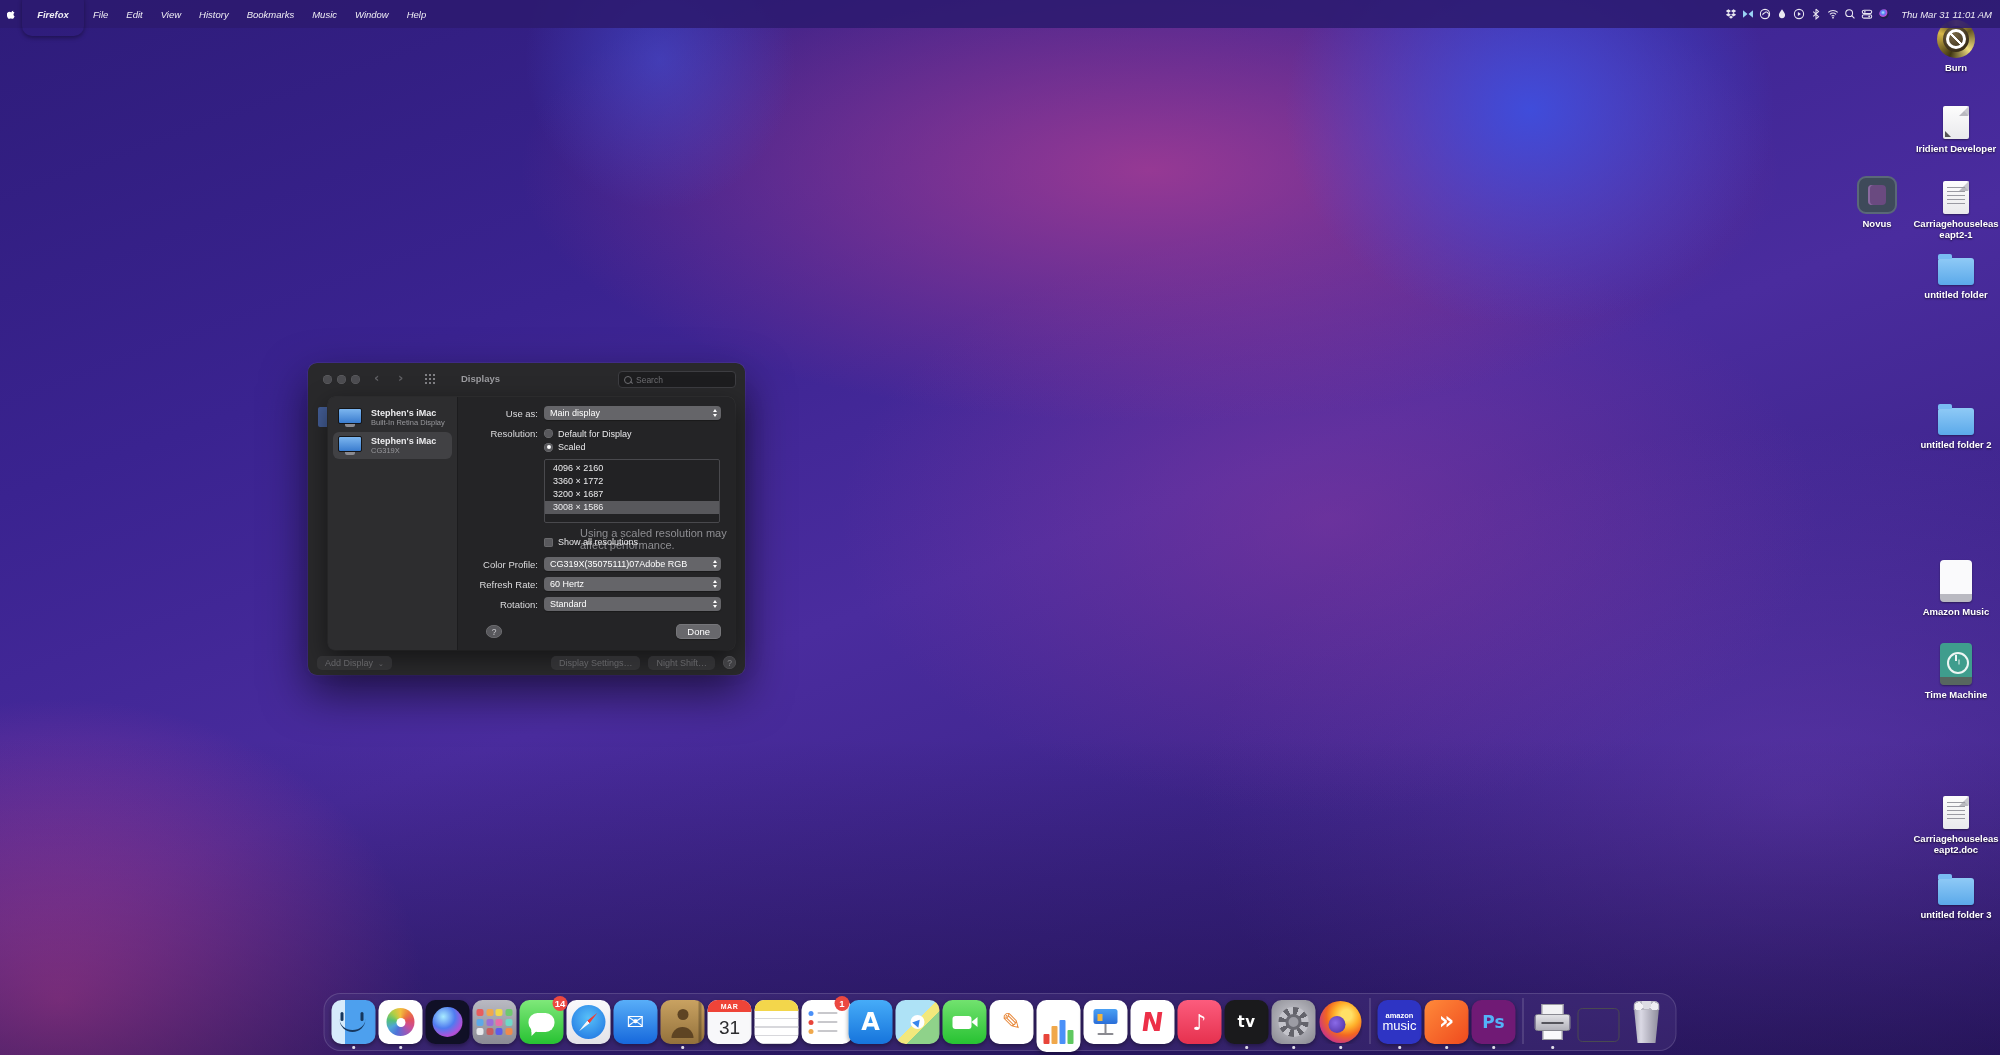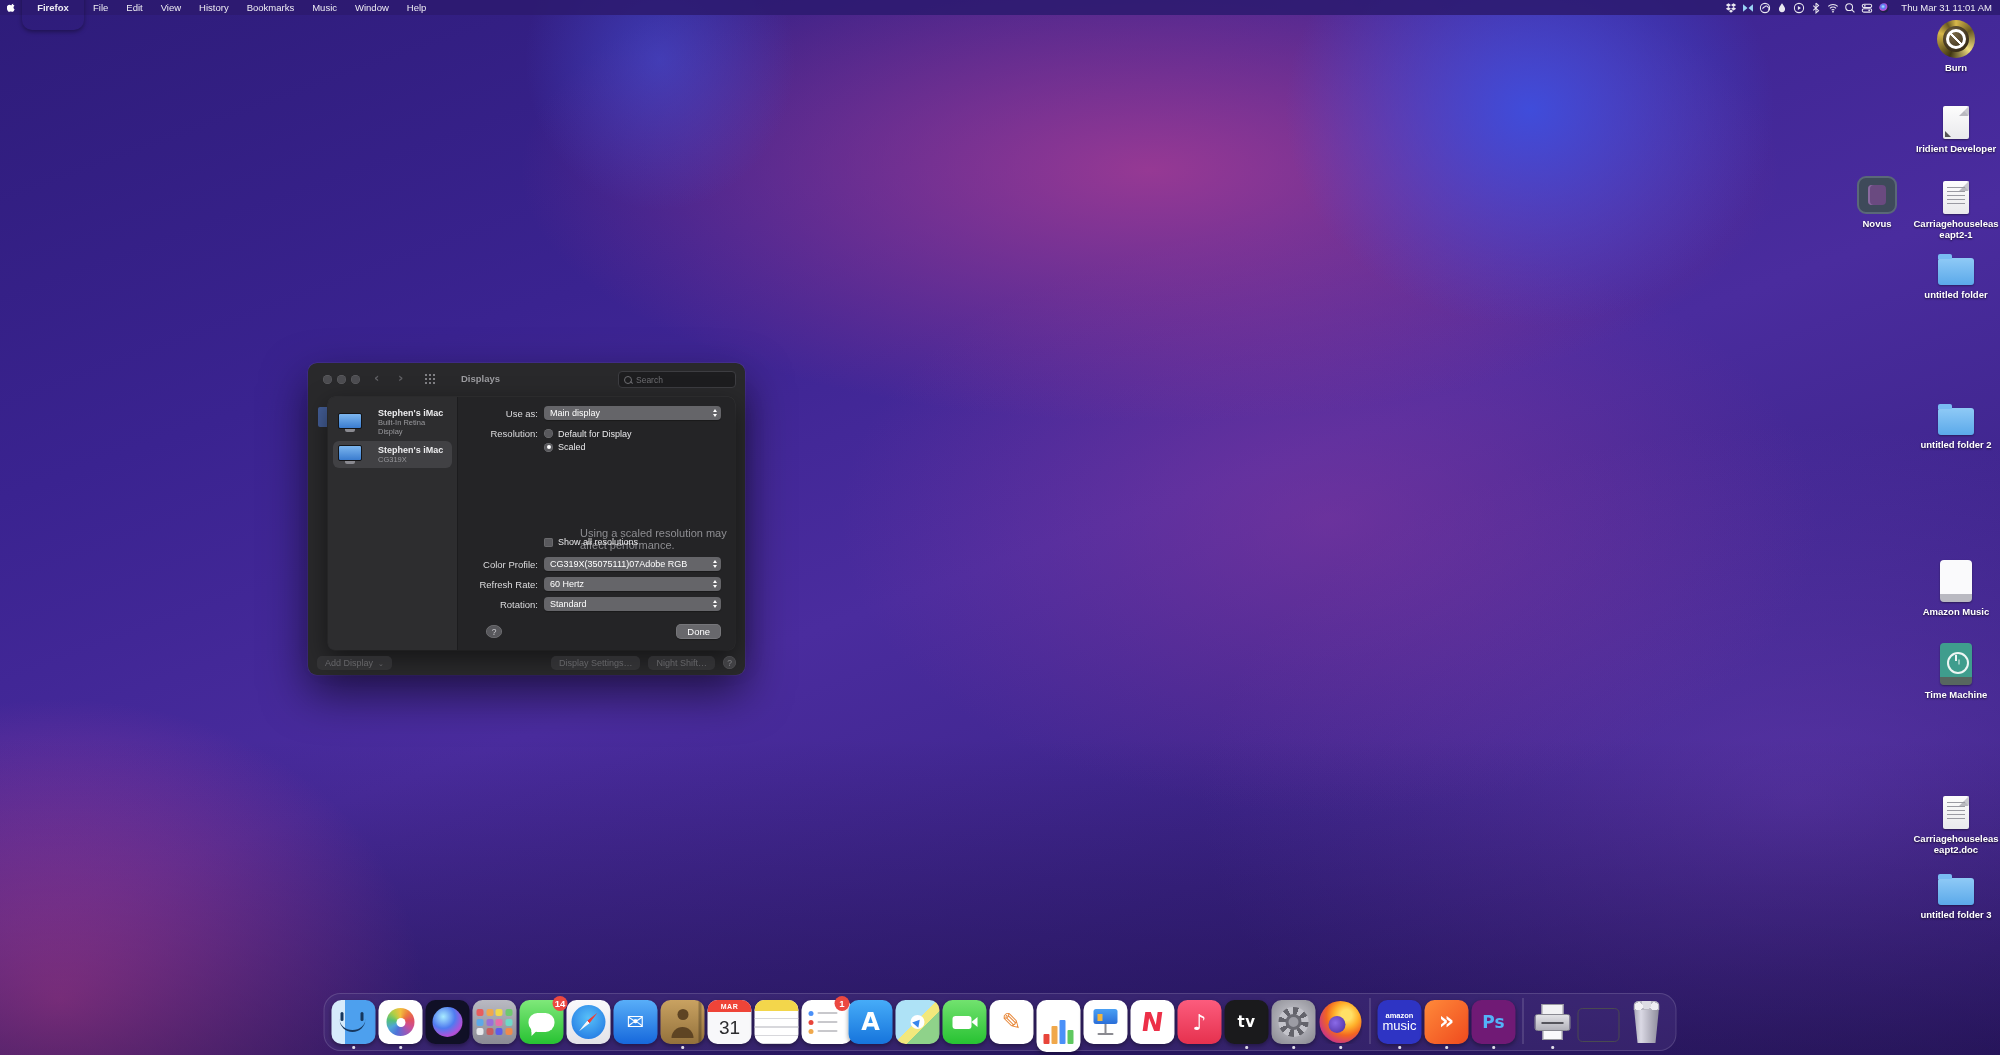--- a/index.html
+++ b/index.html
@@ -14,22 +14,22 @@
       radial-gradient(340px 300px at 1530px 110px, rgba(62,78,222,.95), rgba(62,78,222,0) 72%),
       radial-gradient(180px 200px at 660px 60px, rgba(70,82,218,.55), rgba(70,82,218,0) 75%),
       radial-gradient(900px 360px at 1150px 170px, rgba(172,62,148,.80), rgba(172,62,148,0) 70%),
       radial-gradient(700px 420px at 1330px 520px, rgba(150,60,160,.45), rgba(150,60,160,0) 70%),
       radial-gradient(800px 500px at 1800px 800px, rgba(112,66,190,.50), rgba(112,66,190,0) 75%),
       linear-gradient(160deg,#2e1c7a 0%,#3a2390 28%,#4a2c9e 52%,#3c2489 74%,#2f1b74 100%);}
   #wallpaper::after{content:"";position:absolute;inset:0;
     background:linear-gradient(to top, rgba(18,8,48,.45), rgba(18,8,48,0) 30%);}
 
   
-  #menubar{position:absolute;left:0;top:0;right:0;height:15px;background:rgba(44,26,112,.88);
-    display:flex;align-items:flex-end;color:rgba(255,255,255,.92);font-size:9.5px;z-index:40;}
+  #menubar{position:absolute;left:0;top:0;right:0;height:28px;background:rgba(44,26,112,.88);
+    display:flex;align-items:flex-end;color:rgba(255,255,255,.92);font-size:9.5px;z-index:40;font-style:italic;}
   #menu-left{display:flex;align-items:center;height:100%;}
   .apple{width:22px;display:flex;justify-content:center;align-items:center;height:100%;}
   .apple svg{width:9px;height:11px;}
   .mitem{padding:0 9px;height:100%;display:flex;align-items:center;}
   .mitem.app{font-weight:bold;}
   #menu-right{margin-left:auto;display:flex;align-items:center;height:100%;gap:4px;padding-right:8px;}
   .sic{width:15px;height:15px;display:flex;align-items:center;justify-content:center;}
   .sic svg{width:12px;height:12px;}
   #clock{padding-left:6px;white-space:nowrap;font-size:9.5px;}
 
@@ -80,21 +80,21 @@
     border:1px solid #3d3d41;border-radius:4px;display:flex;align-items:center;gap:4px;padding:0 5px;color:#6e6e72;}
   #searchbox .lens{width:6px;height:6px;border:1.2px solid #6e6e72;border-radius:50%;position:relative;flex:none;}
   #searchbox .lens::after{content:"";position:absolute;left:5px;top:5px;width:3px;height:1.2px;background:#6e6e72;transform:rotate(45deg);}
   #searchbox span{font-size:8.5px;}
   #peek{position:absolute;left:10px;top:44px;width:9px;height:20px;background:#4a6ab0;border-radius:2px 0 0 2px;opacity:.8;}
 
   
   #sheet{position:absolute;left:20px;top:34px;width:407px;height:253px;background:#242426;border-radius:7px;
     box-shadow:0 8px 24px rgba(0,0,0,.5),0 0 0 0.5px rgba(255,255,255,.08);display:flex;overflow:hidden;}
   #side{width:129px;background:#2d2d2f;border-right:1px solid #1c1c1e;padding-top:6px;flex:none;}
-  .sitem{margin:1px 5px;padding:4px 5px;border-radius:6px;display:flex;align-items:center;gap:16px;}
+  .sitem{margin:1px 5px;padding:4px 5px;border-radius:6px;display:flex;align-items:center;gap:9px;}
   .sitem.sel{background:#414144;}
   .scr{flex:none;width:24px;display:flex;flex-direction:column;align-items:center;}
   .scr .s1{width:22px;height:14px;border-radius:2px;background:linear-gradient(180deg,#7cb6ef,#3a7ccf);
     border:1px solid #141416;}
   .scr .s2{width:10px;height:3px;background:#8a8a90;border-radius:0 0 2px 2px;}
   .stxt .n{font-size:9px;color:#ececee;font-weight:bold;line-height:10px;}
   .stxt .s{font-size:7.5px;color:#98989c;line-height:9px;}
 
   #cont{position:relative;flex:1;font-size:9.5px;color:#e8e8ea;}
   .row{position:absolute;left:12px;right:14px;display:flex;align-items:center;}
@@ -428,20 +428,26 @@
       <div class="row" style="top:31px">
         <span class="flab">Resolution:</span>
         <span class="radio" id="radio-default"></span>
         <span class="minor">Default for Display</span>
       </div>
       <div class="row" style="top:45px">
         <span class="flab"></span>
         <span class="radio on" id="radio-scaled"></span>
         <span class="minor">Scaled</span>
       </div>
+      <div id="reslist">
+          <div class="ritem">4096 × 2160</div>
+          <div class="ritem">3360 × 1772</div>
+          <div class="ritem">3200 × 1687</div>
+          <div class="ritem sel">3008 × 1586</div>
+        </div>
       <div id="note">Using a scaled resolution may affect performance.</div>
       <div class="row" style="top:140px">
         <span class="flab"></span>
         <span class="check" id="showall-check"></span>
         <span class="minor">Show all resolutions</span>
       </div>
       <div class="row" style="top:160px">
         <span class="flab">Color Profile:</span>
         <span class="pop">
           <span class="pv">CG319X(35075111)07Adobe RGB</span>

